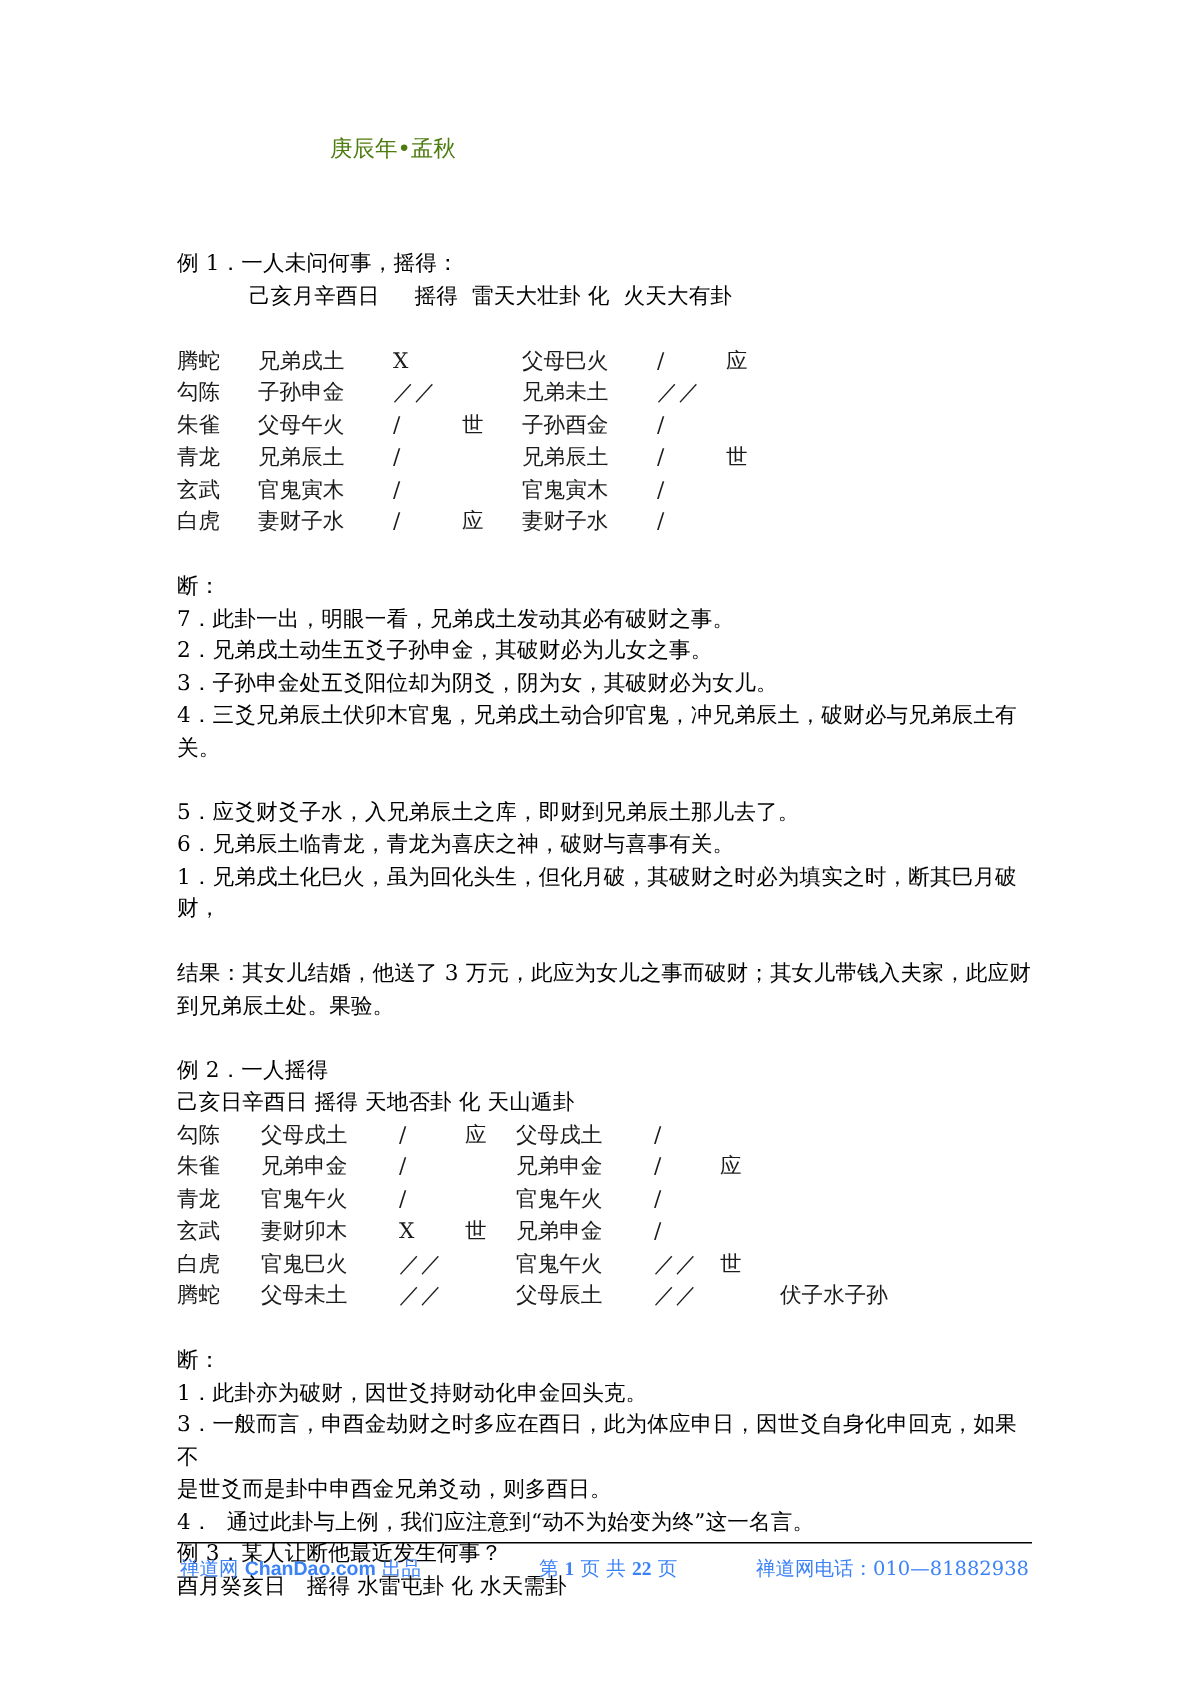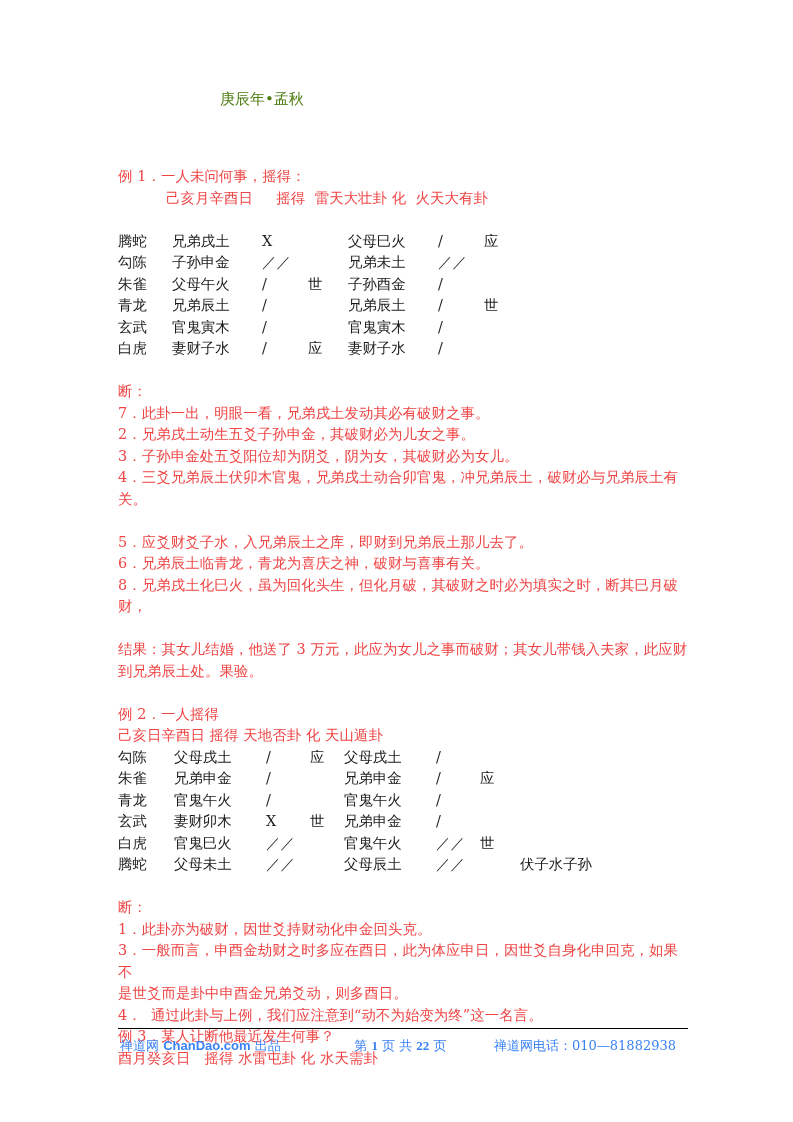--- a/index.html
+++ b/index.html
@@ -30,21 +30,21 @@
     left: 118px;
     top: 88px;
     width: 570px;
   }
 
   
   .line {
     font-size: 14.4px;
     line-height: 21.5px;
     white-space: pre-wrap;
-    color: #ef4444;
+    color: #000000;
     letter-spacing: 0.1px;
   }
   .blank { height: 21.5px; }
   .blank-sm { height: 12px; }
 
   .doc-title {
     font-size: 15px;
     line-height: 23px;
     color: #1b1b1b;
   }
@@ -106,21 +106,21 @@
     display: flex;
     justify-content: space-between;
     align-items: flex-end;
     font-size: 13px;
     line-height: 19px;
     color: #3b82f6;
   }
   .footer-left, .footer-center, .footer-right { white-space: nowrap; }
   .footer-left { margin-left: 2px; }
   .footer-center { margin-left: 26px; }
-  .footer-right { margin-right: 12px; }
+  .footer-right { margin-right: 2px; }
   .brand {
     font-family: "Liberation Sans", sans-serif;
     font-weight: bold;
     font-size: 13px;
   }
   .num-b { font-weight: bold; }
   .num-latin { font-family: "Liberation Serif", serif; }
 </style>
 </head>
 <body>
@@ -208,21 +208,21 @@
     <div class="blank"></div>
 
     <div class="line">断：</div>
     <div class="line">7．此卦一出，明眼一看，兄弟戌土发动其必有破财之事。</div>
     <div class="line">2．兄弟戌土动生五爻子孙申金，其破财必为儿女之事。</div>
     <div class="line">3．子孙申金处五爻阳位却为阴爻，阴为女，其破财必为女儿。</div>
     <div class="line">4．三爻兄弟辰土伏卯木官鬼，兄弟戌土动合卯官鬼，冲兄弟辰土，破财必与兄弟辰土有关。</div>
     <div class="blank"></div>
     <div class="line">5．应爻财爻子水，入兄弟辰土之库，即财到兄弟辰土那儿去了。</div>
     <div class="line">6．兄弟辰土临青龙，青龙为喜庆之神，破财与喜事有关。</div>
-    <div class="line">8．兄弟戌土化巳火，虽为回化头生，但化月破，其破财之时必为填实之时，断其巳月破财，</div>
+    <div class="line">1．兄弟戌土化巳火，虽为回化头生，但化月破，其破财之时必为填实之时，断其巳月破财，</div>
 
     <div class="blank"></div>
 
     <div class="line">结果：其女儿结婚，他送了 3 万元，此应为女儿之事而破财；其女儿带钱入夫家，此应财</div>
     <div class="line">到兄弟辰土处。果验。</div>
 
     <div class="blank"></div>
 
     <div class="line">例 2．一人摇得</div>
     <div class="line">己亥日辛酉日 摇得 天地否卦 化 天山遁卦</div>

